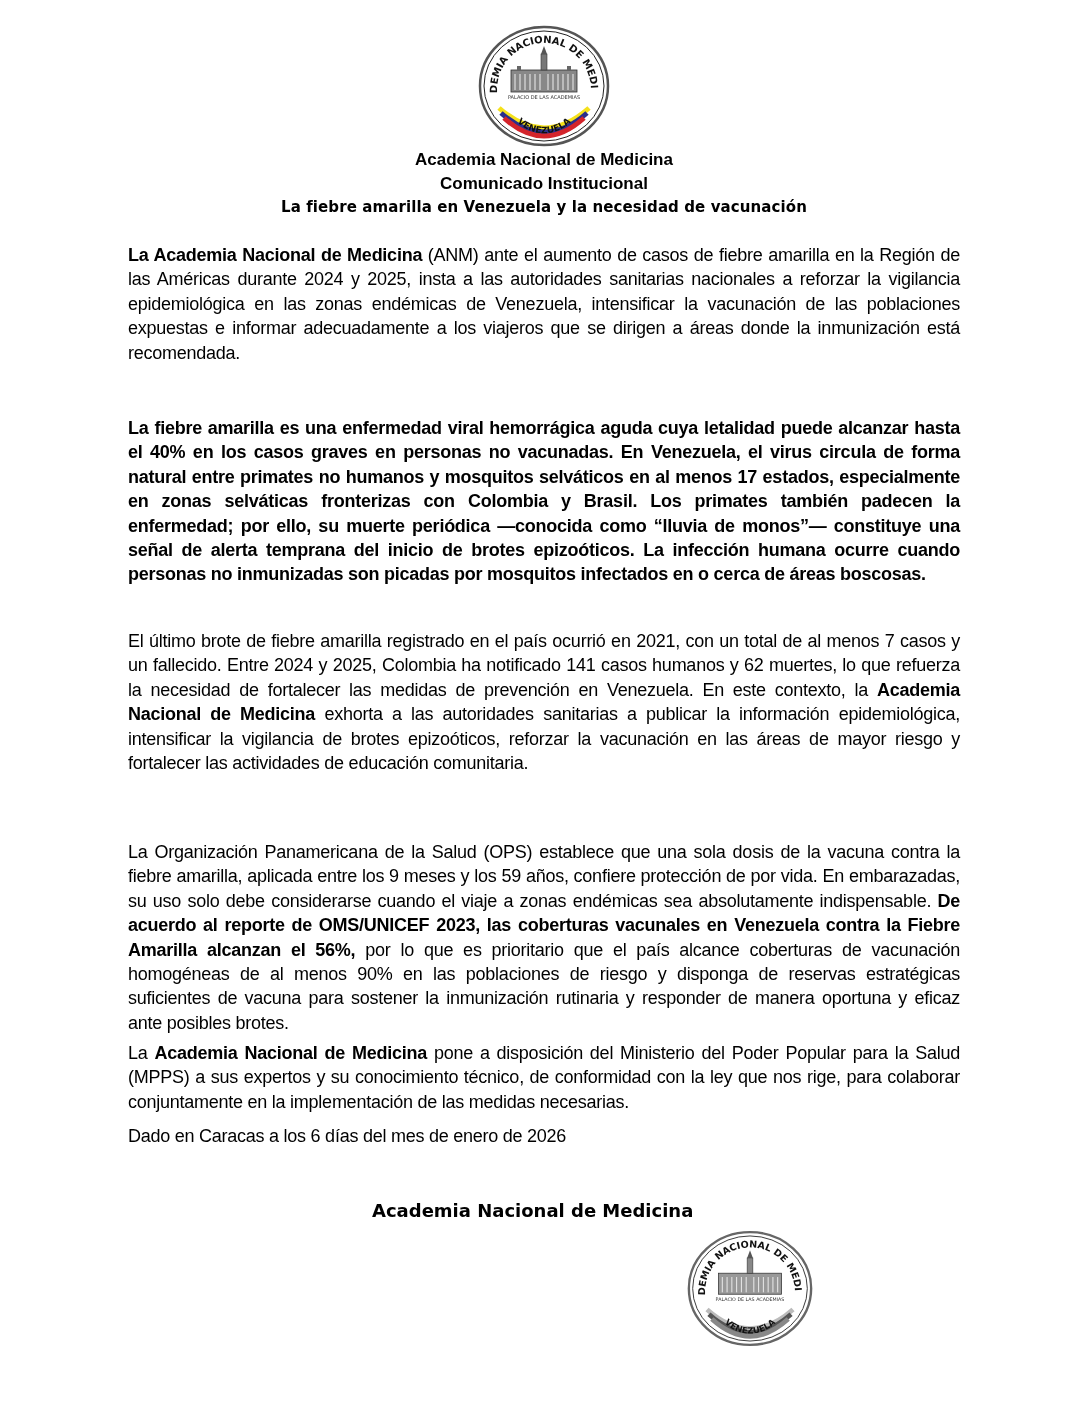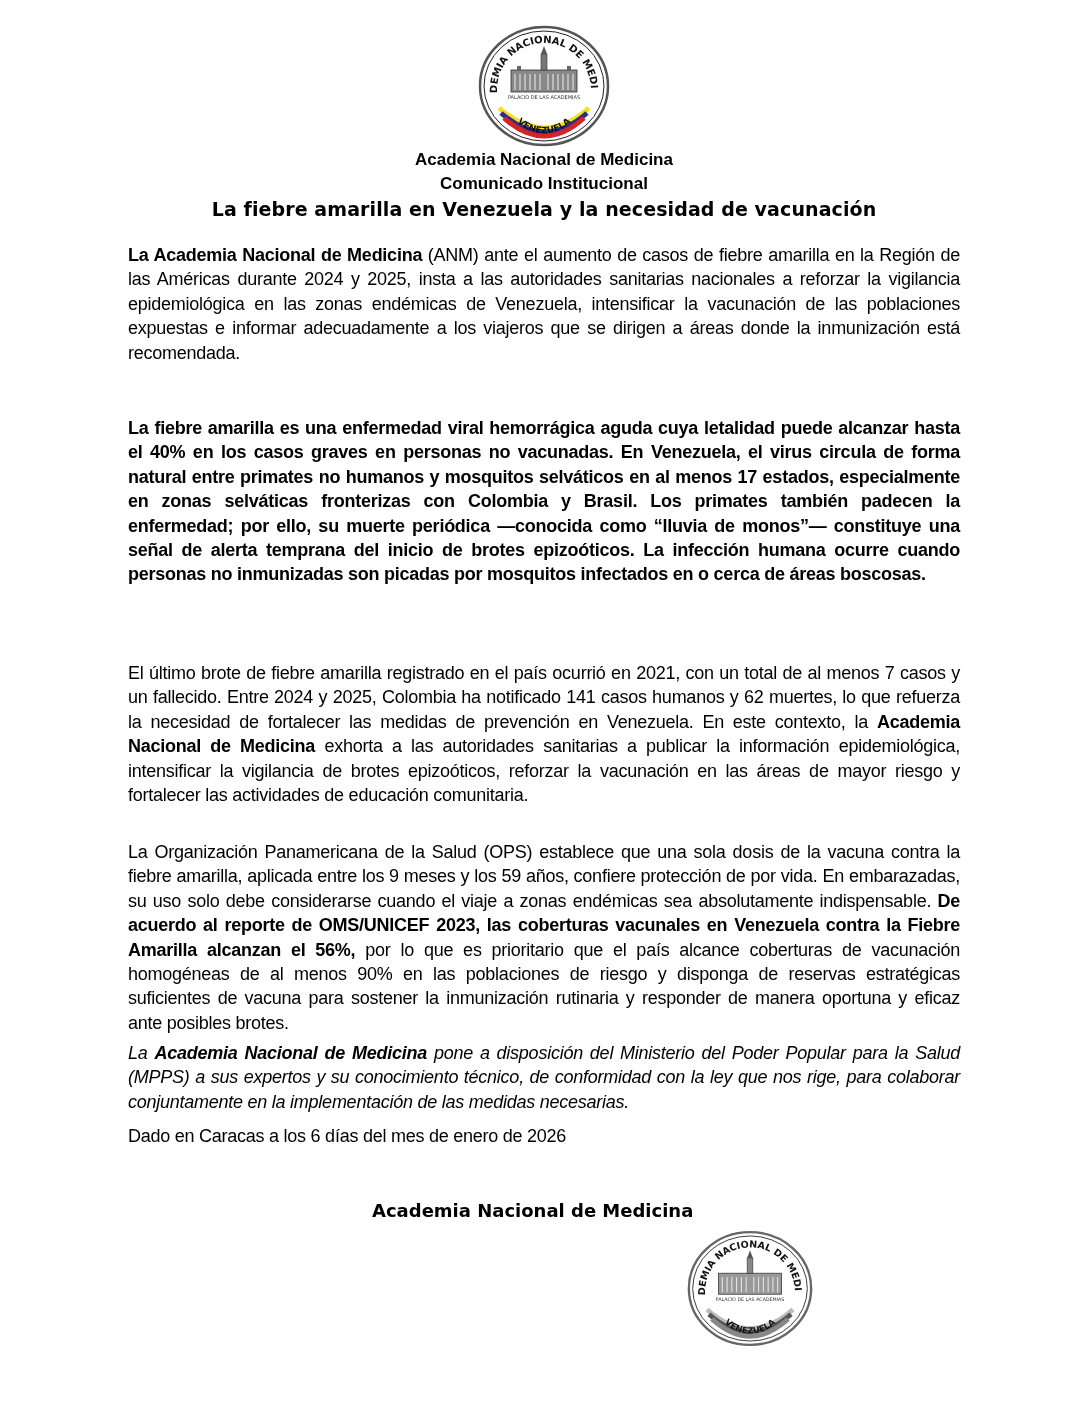--- a/index.html
+++ b/index.html
@@ -4,28 +4,28 @@
 <style>
   html, body { margin: 0; padding: 0; background: #ffffff; }
   body { width: 1088px; height: 1408px; position: relative; overflow: hidden; color: #000; }
   .page { position: absolute; left: 0; top: 0; width: 1088px; height: 1408px; }
   .seal { position: absolute; }
   .seal-top { left: 477px; top: 24px; width: 134px; height: 124px; }
   .seal-bottom { left: 686px; top: 1226px; width: 128px; height: 125px; }
   .header { position: absolute; left: 0; width: 1088px; text-align: center; font-family: "Liberation Sans", sans-serif; font-weight: bold; }
   .h-org { top: 150px; font-size: 17px; }
   .h-type { top: 174px; font-size: 17px; }
-  .h-title { top: 198px; font-size: 19px; font-family: "DejaVu Sans", sans-serif; font-weight: bold; letter-spacing: 0.1px; }
+  .h-title { top: 198px; font-size: 15px; font-family: "DejaVu Sans", sans-serif; font-weight: bold; letter-spacing: 0.1px; }
   .body-text { position: absolute; left: 128px; width: 832px; font-family: "Liberation Sans", sans-serif; font-size: 18px; line-height: 24.4px; text-align: justify; letter-spacing: -0.25px; }
   .body-text p { margin: 0; }
   .p1 { top: 243px; }
   .p2 { top: 416px; font-weight: bold; }
-  .p3 { top: 661px; }
+  .p3 { top: 629px; }
   .p4 { top: 840px; }
-  .p5 { top: 1041px; font-style: italic; }
+  .p5 { top: 1041px; }
   .p6 { top: 1124px; }
   b { font-weight: bold; }
   .signature { position: absolute; top: 1200px; left: 372px; font-family: "DejaVu Sans", sans-serif; font-weight: bold; font-size: 18px; }
 </style>
 </head>
 <body>
 
 <div class="page">
 
   <svg class="seal seal-top" viewBox="0 0 134 124">

